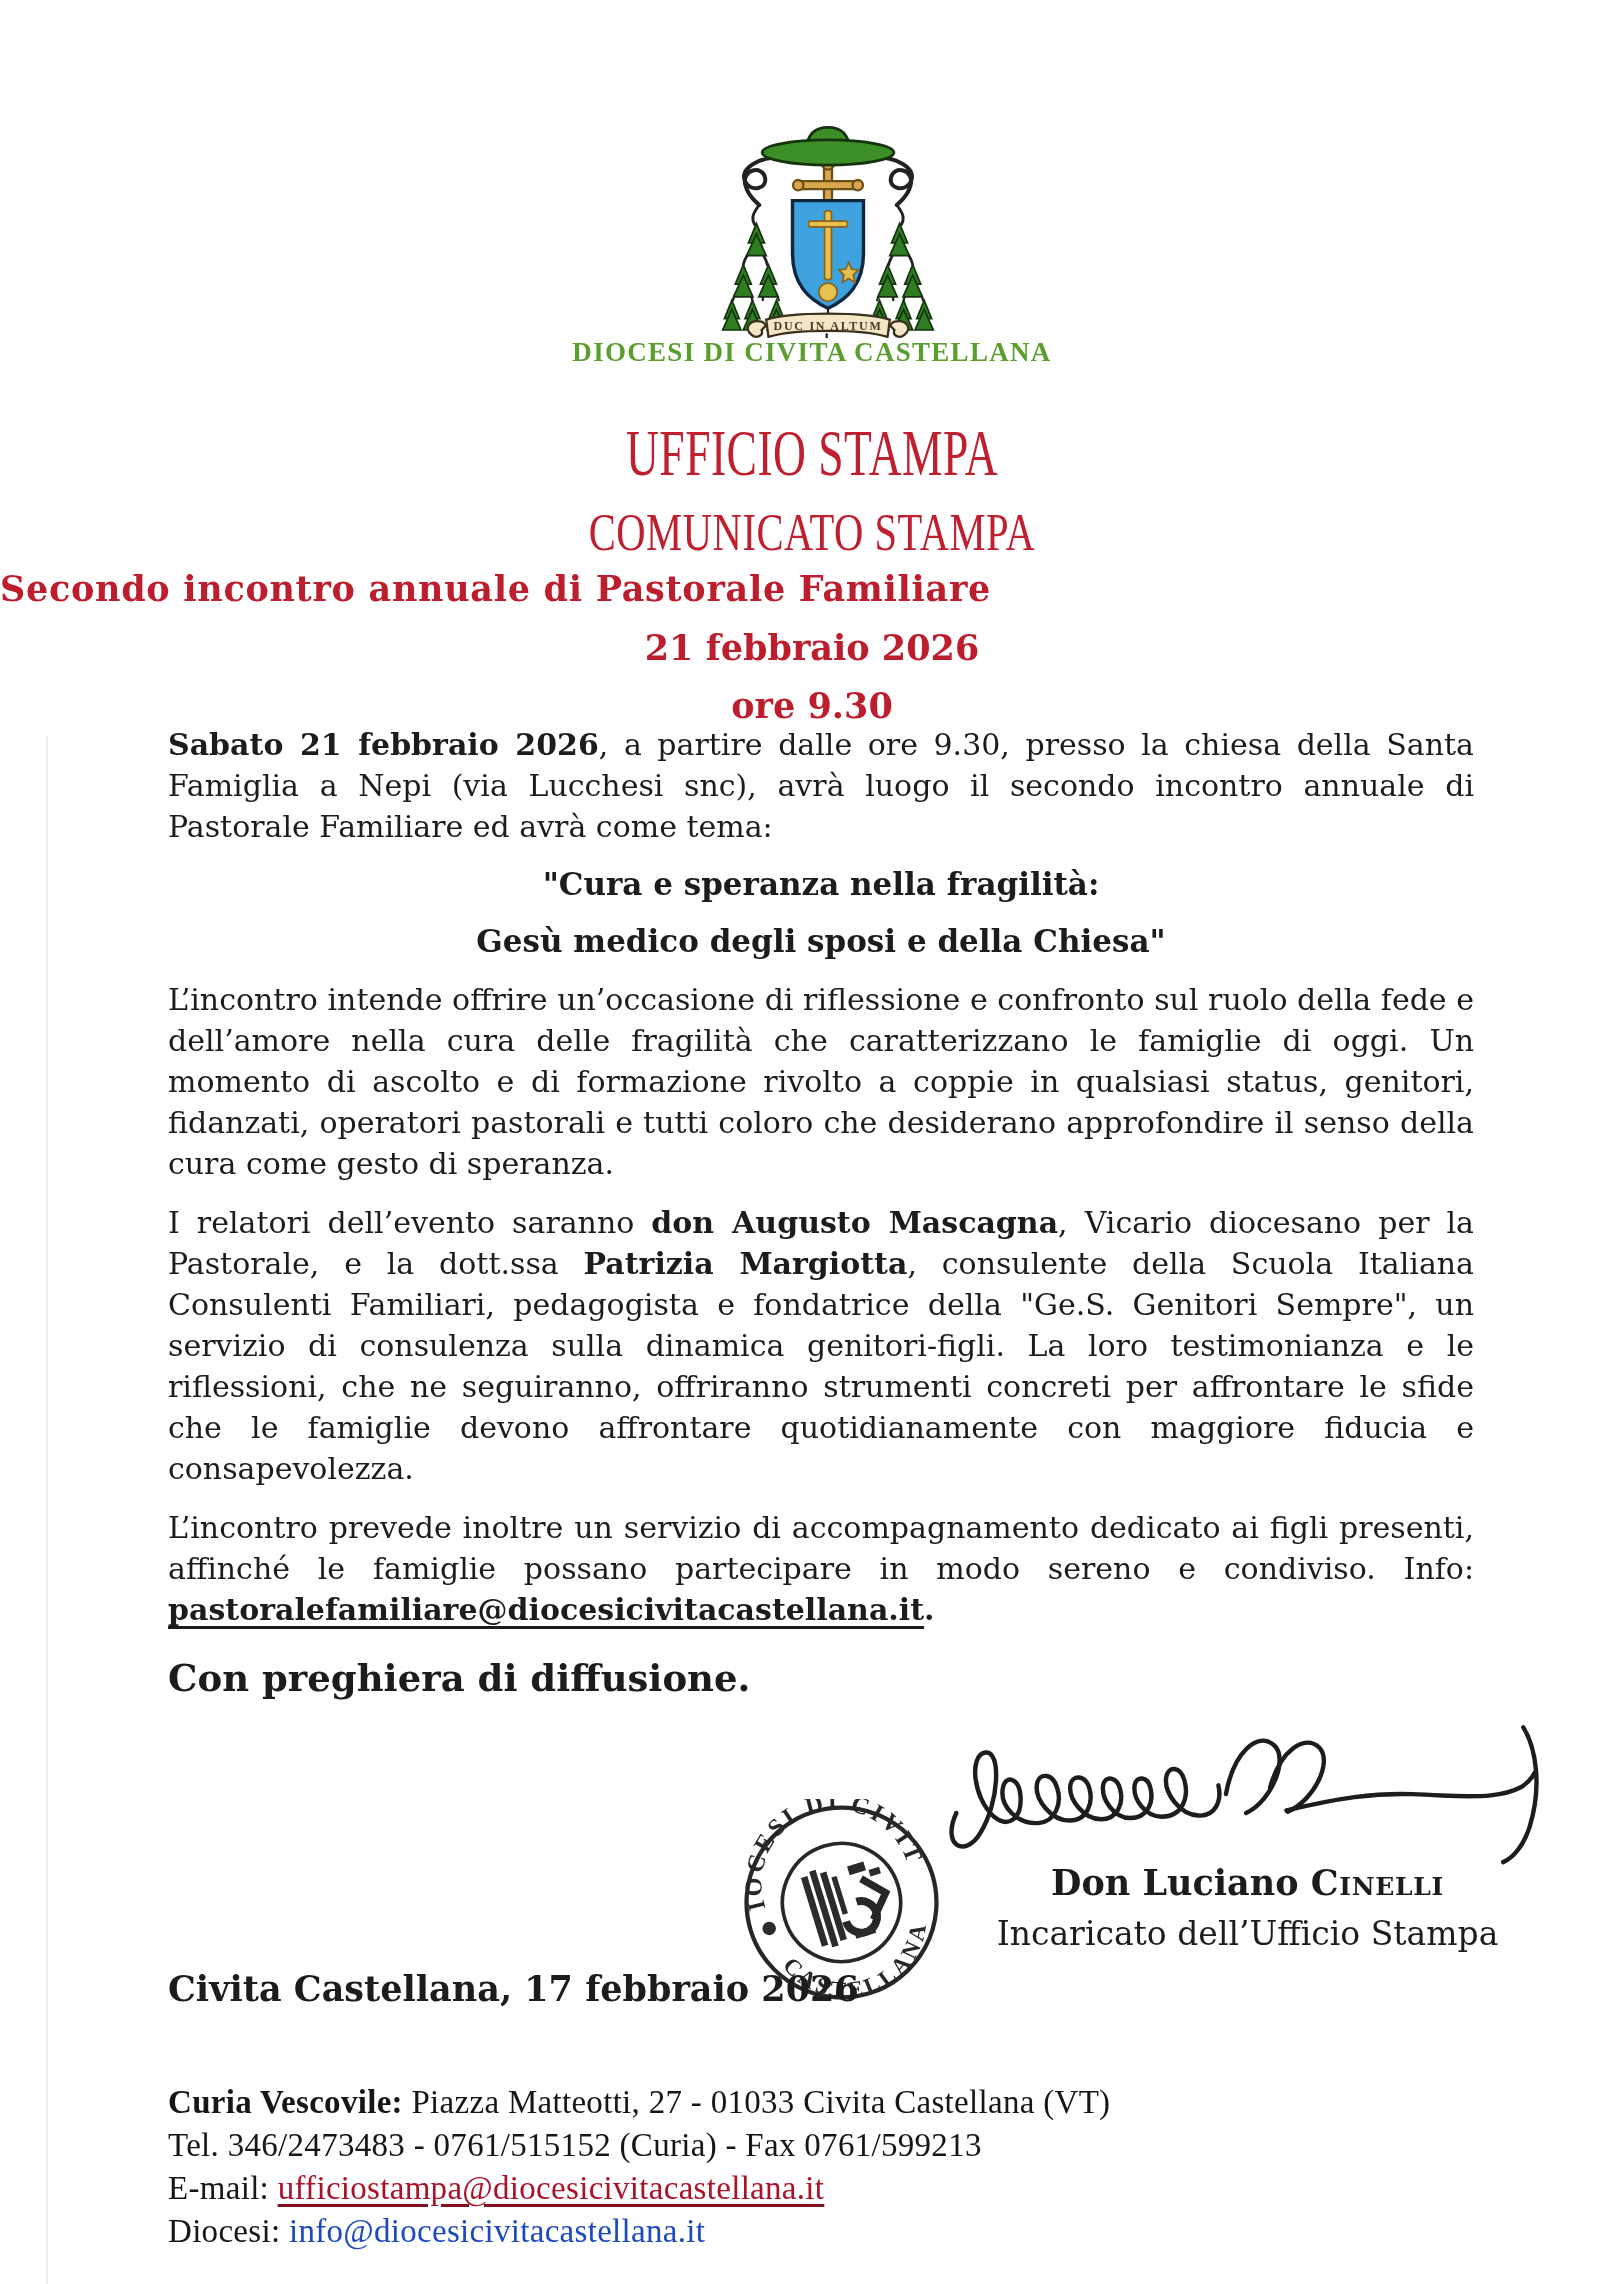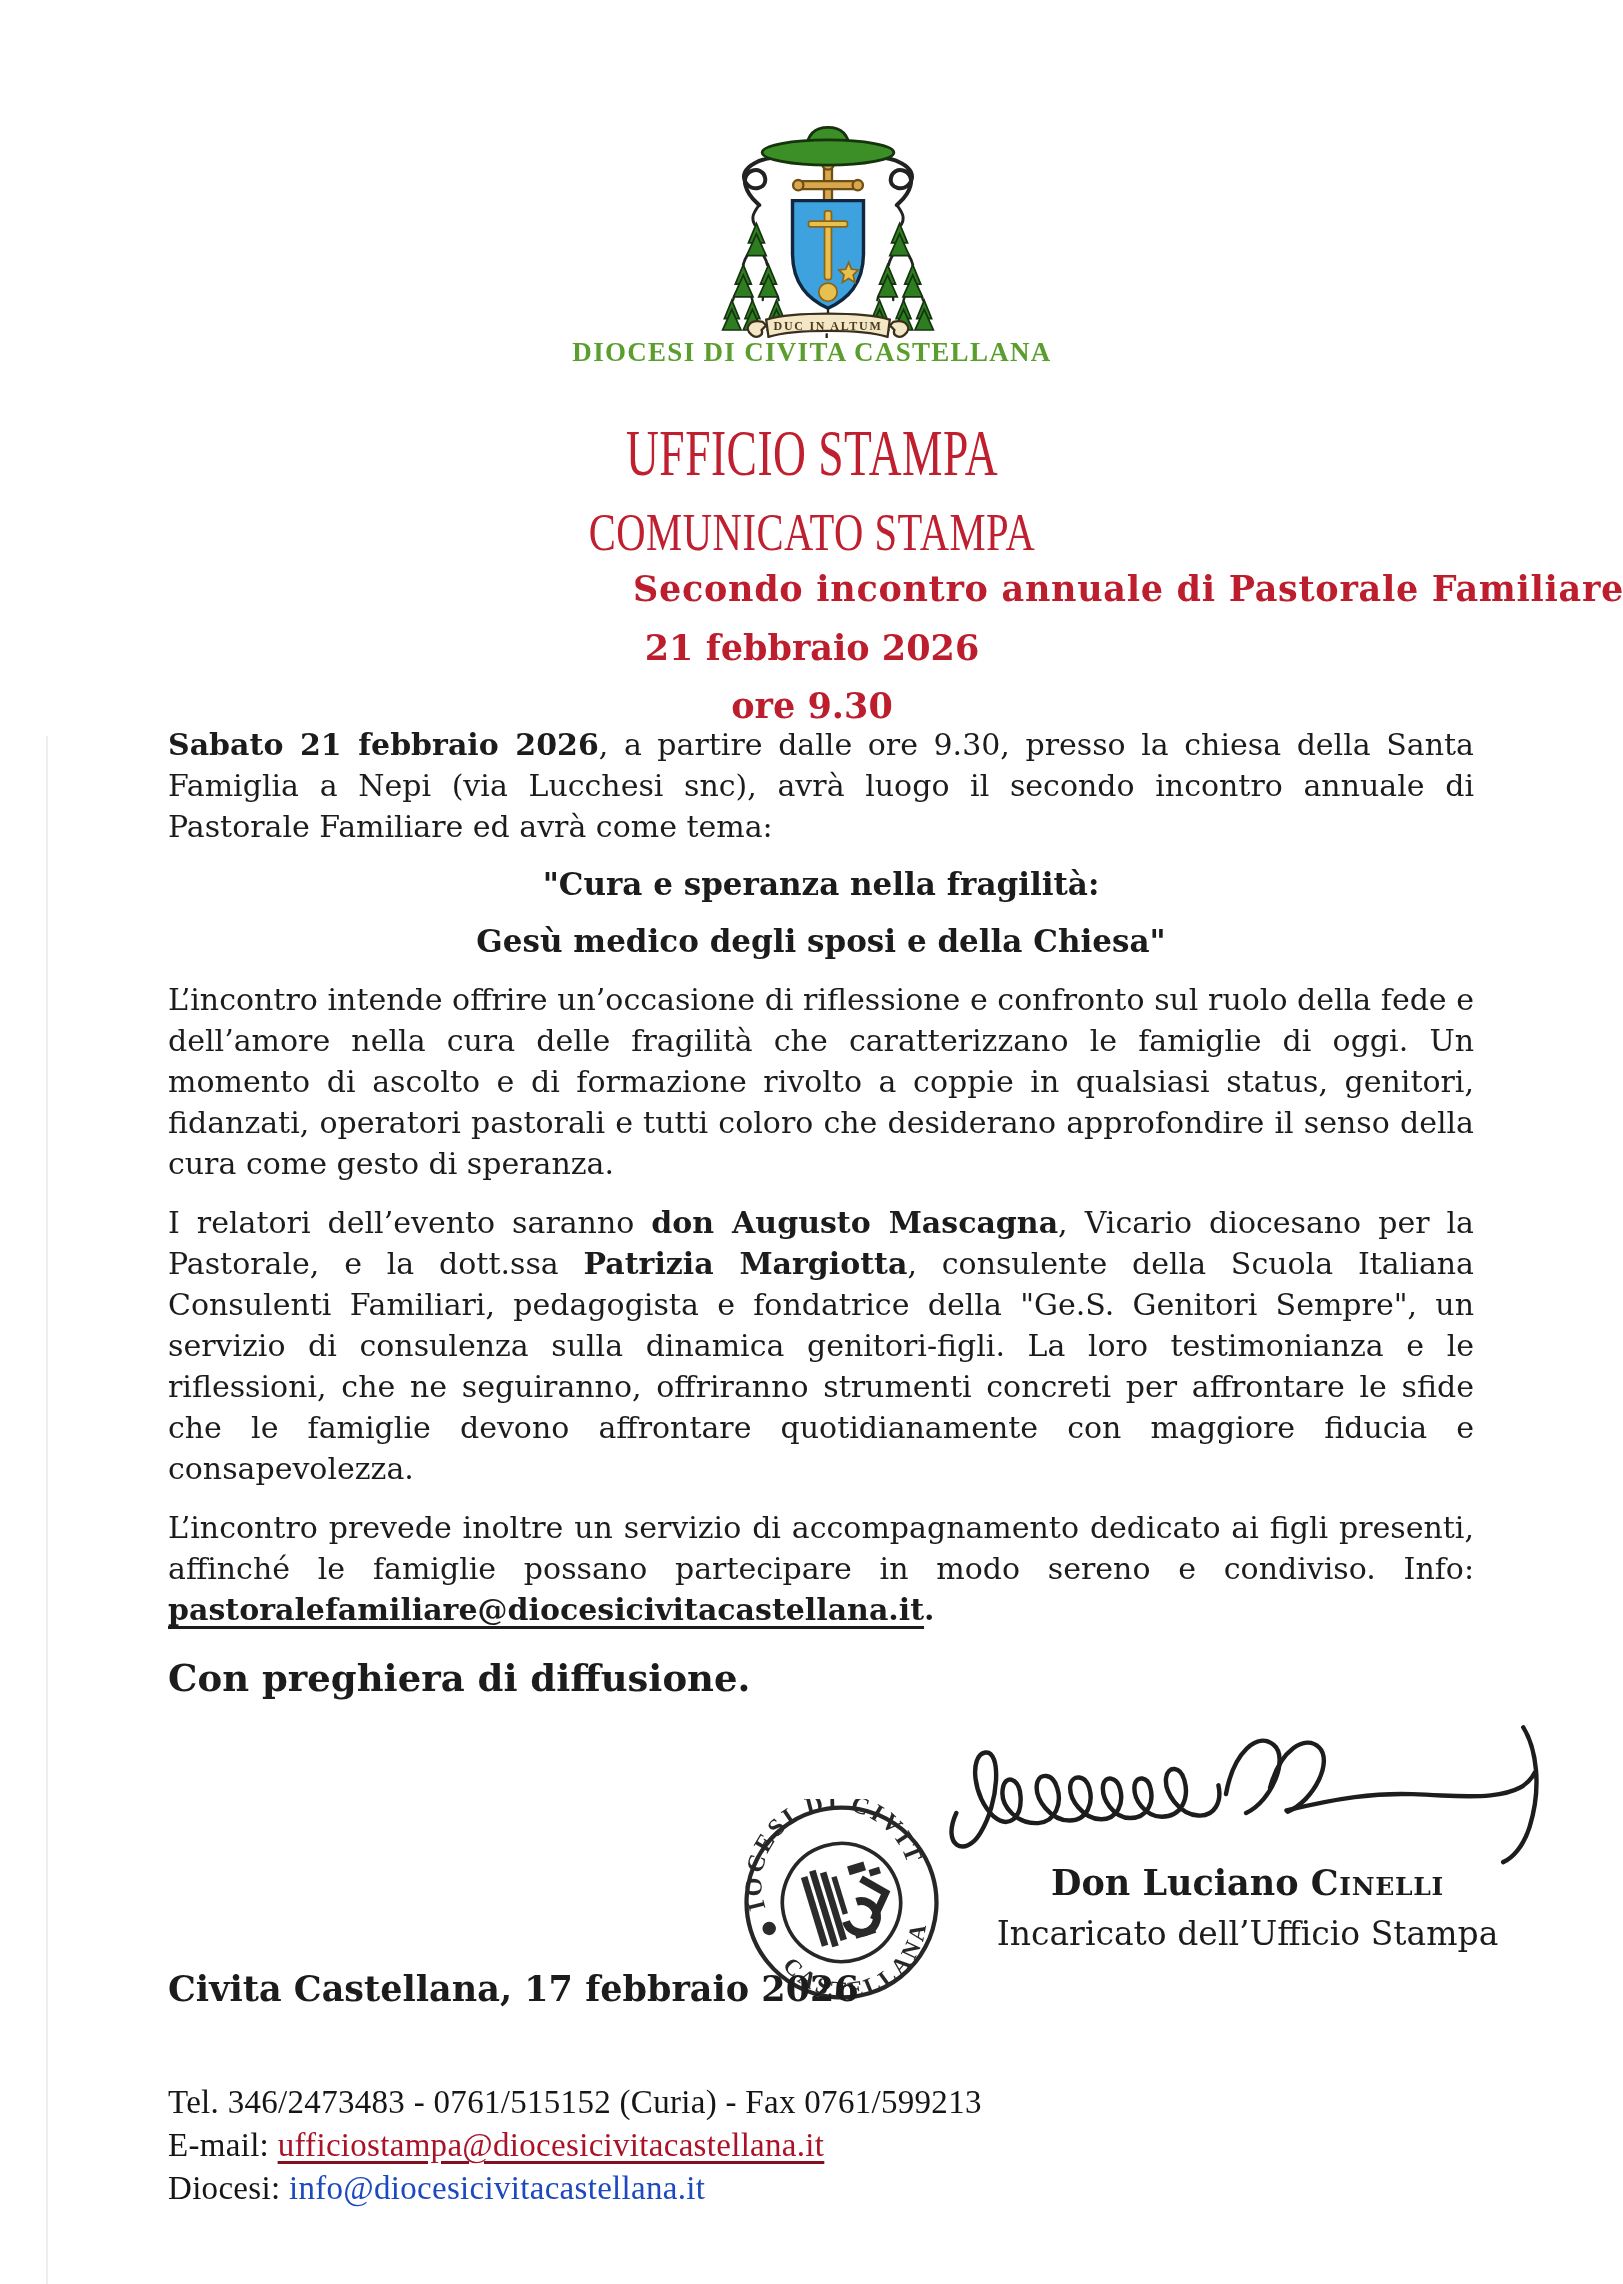--- a/index.html
+++ b/index.html
@@ -39,21 +39,21 @@
   .doctype {
     position:absolute; top:503px; left:0; width:100%;
     text-align:center;
     font-family:"Liberation Serif", serif;
     font-size:52px; color:#bf1f2e;
     transform:scaleX(0.78); transform-origin:center;
     letter-spacing:0.7px;
   }
   .event-title {
     position:absolute; top:568px; left:0; width:100%;
-    text-align:right;
+    text-align:left;
     font-size:35px; font-weight:bold; color:#bd1e2d; letter-spacing:0.7px;
   }
   .event-date {
     position:absolute; top:627px; left:0; width:100%;
     text-align:center; font-size:35px; font-weight:bold; color:#bd1e2d;
   }
   .event-time {
     position:absolute; top:685px; left:0; width:100%;
     text-align:center; font-size:35px; font-weight:bold; color:#bd1e2d;
   }
@@ -280,19 +280,20 @@
         <rect x="196" y="116" width="28" height="15"></rect>
         <rect x="228" y="132" width="18" height="11"></rect>
         <rect x="176" y="222" width="34" height="12"></rect>
       </g>
     </g>
   </svg>
 
   <div class="dateline">Civita Castellana, 17 febbraio 2026</div>
 
   <div class="footer">
+    <div class="row"><b class="lbl">Curia Vescovile:</b><span> Piazza Matteotti, 27 - 01033 Civita Castellana (VT)</span></div>
     <div class="row">Tel. 346/2473483 - 0761/515152 (Curia) - Fax 0761/599213</div>
     <div class="row"><span>E-mail: </span><span class="link-red">ufficiostampa@diocesicivitacastellana.it</span></div>
     <div class="row"><span>Diocesi: </span><span class="link-blue">info@diocesicivitacastellana.it</span></div>
   </div>
 
 </div>
 
 
 </body></html>

